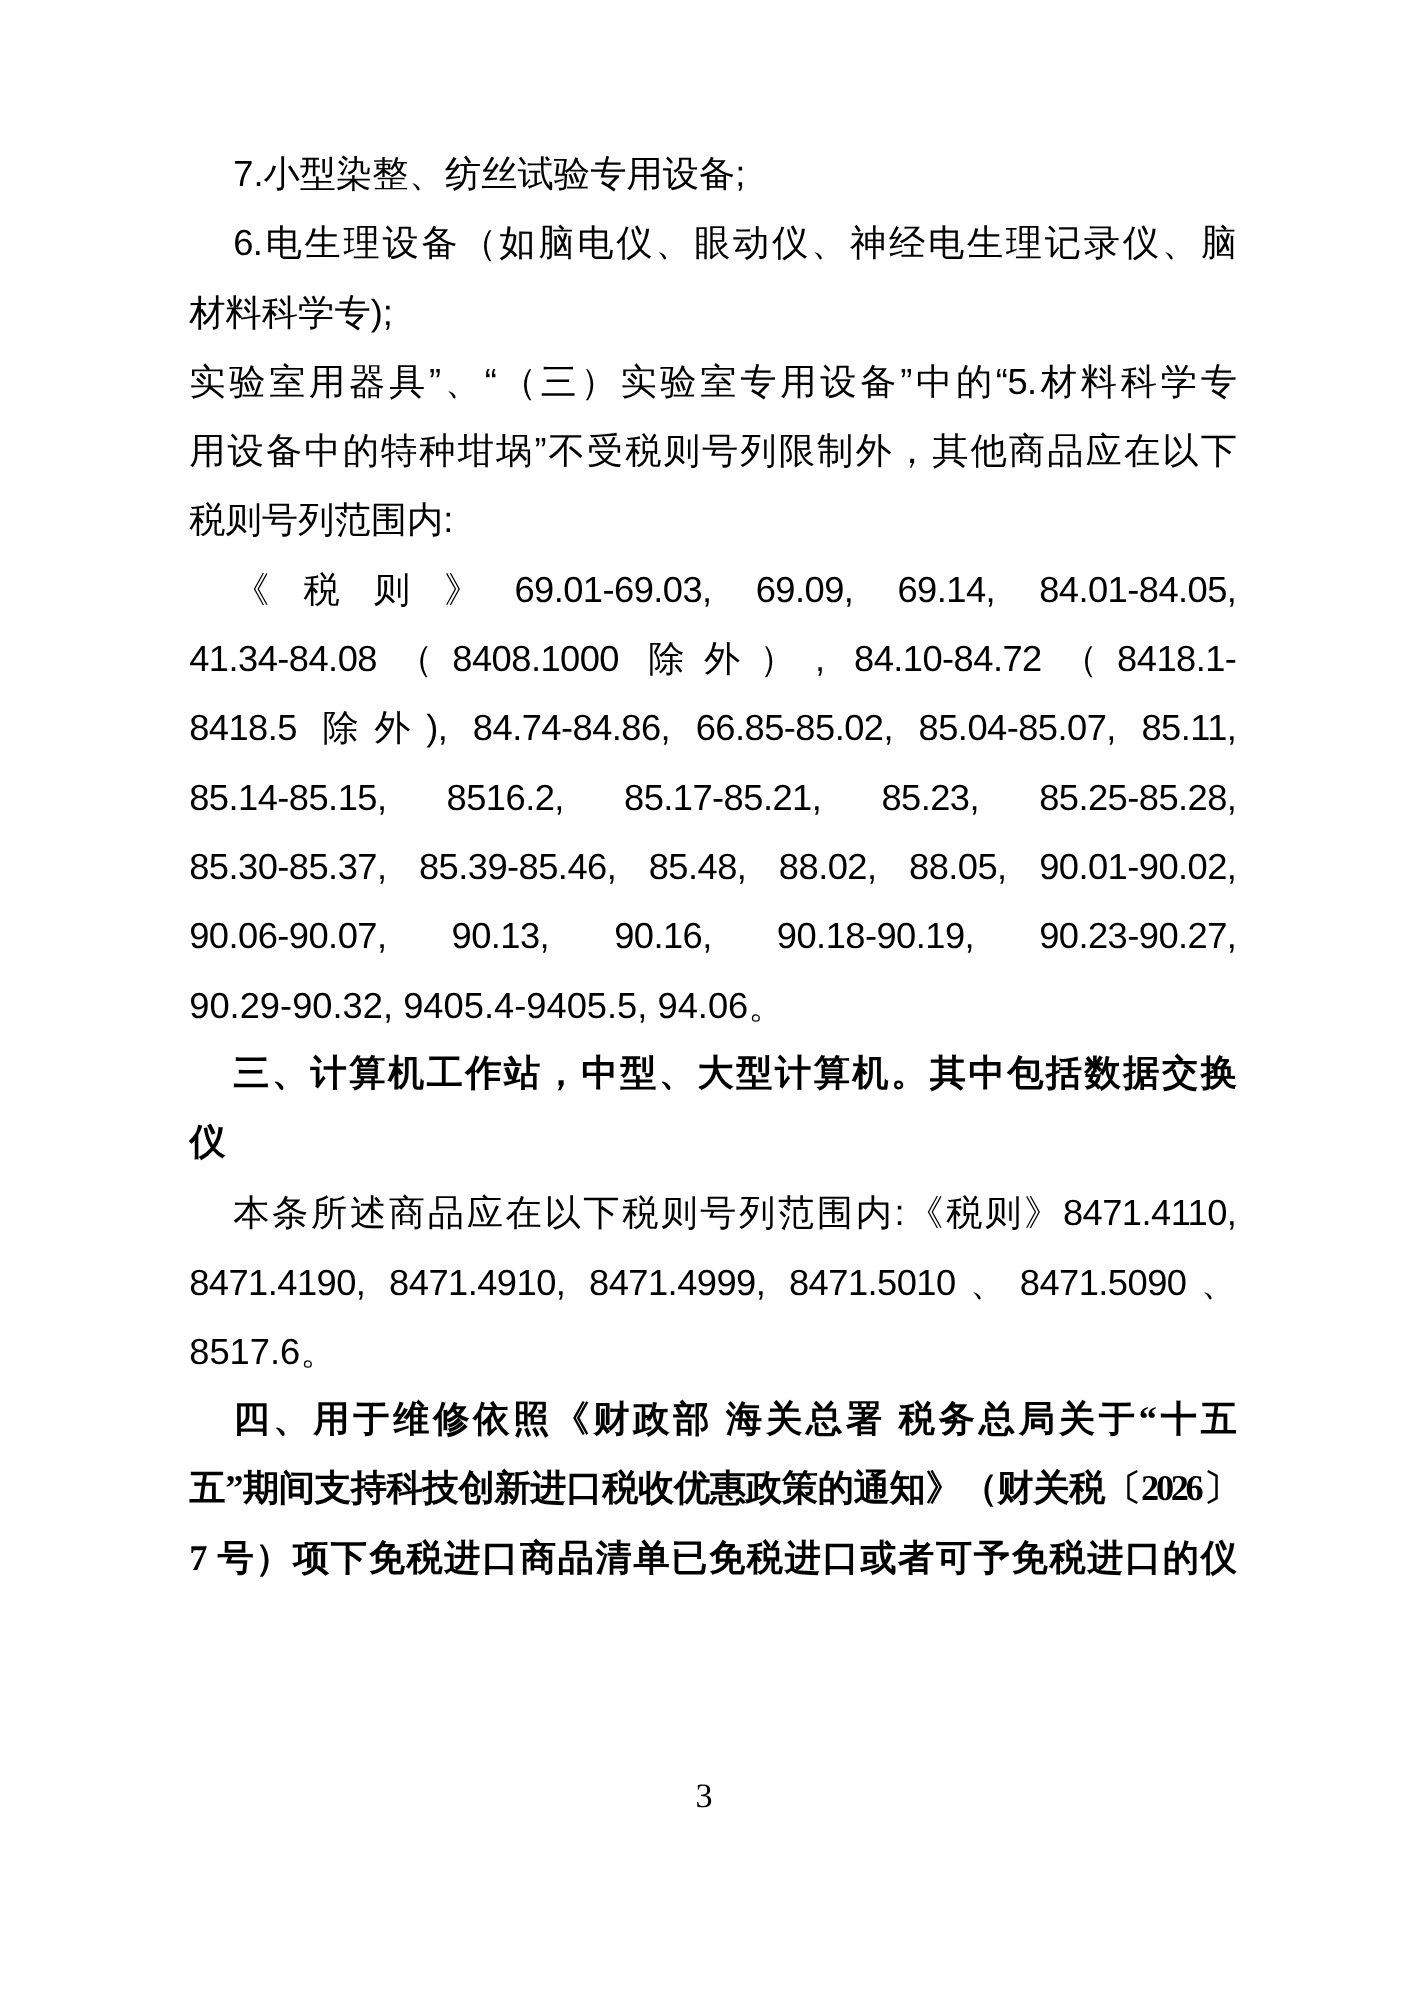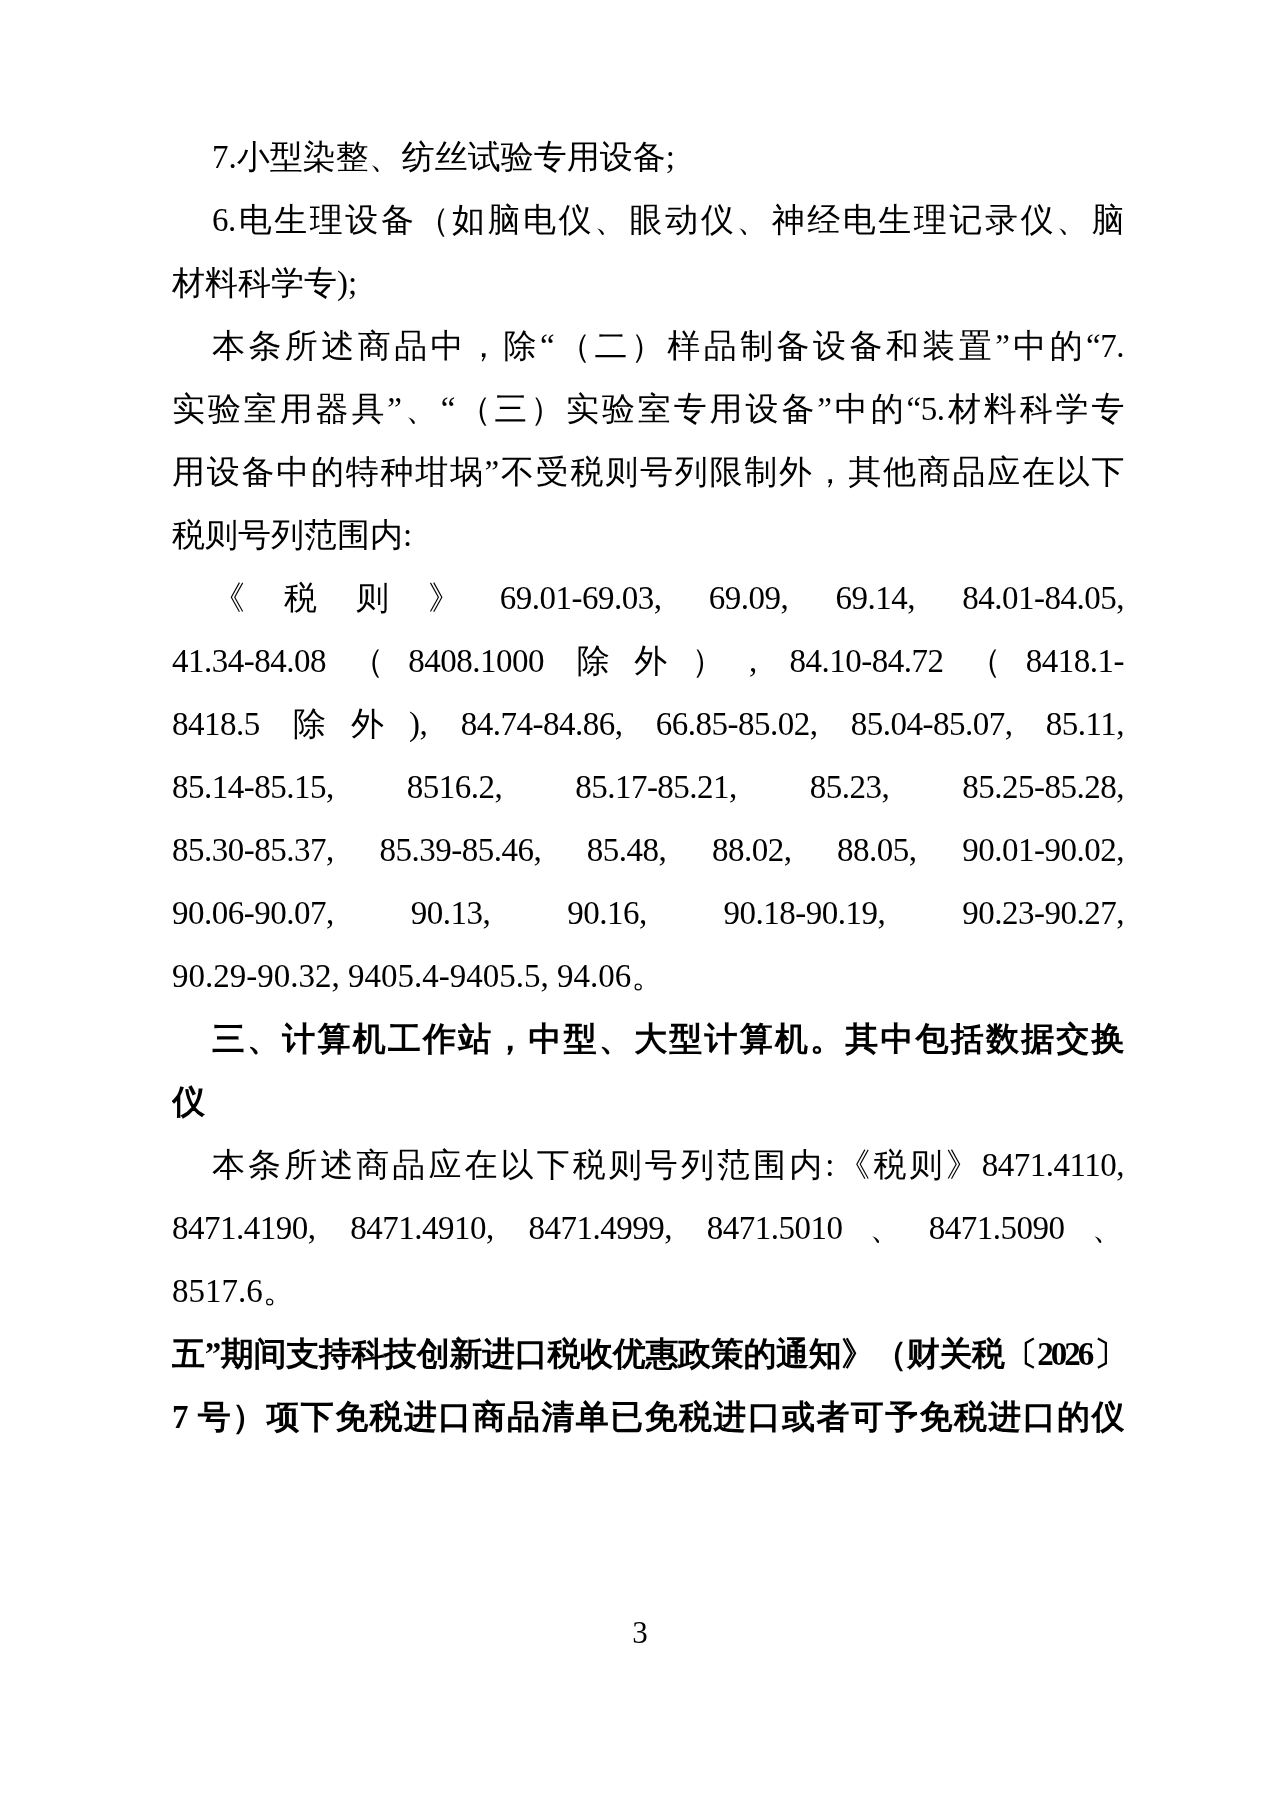--- a/index.html
+++ b/index.html
@@ -14,21 +14,21 @@
   .content {
     position:absolute;
     left:172px; top:126px;
     width:952px;
   }
   .para { margin:0; padding:0; }
   .line {
     height:63px;
     line-height:63px;
     font-size:33px;
-    font-family:Liberation Serif, serif;
+    font-family:Liberation Sans, sans-serif;
     color:#000000;
     text-align:justify;
     text-align-last:justify;
     overflow:hidden;
     word-break:break-all;
     letter-spacing:-0.5px;
     white-space:pre-wrap;
   }
   .p-heading .line {
     font-family:Liberation Serif, serif;
@@ -60,21 +60,20 @@
       <div class="line indent last">7.小型染整、纺丝试验专用设备;</div>
     </div>
 
     <div class="para p-body">
       <div class="line indent">6.电生理设备（如脑电仪、眼动仪、神经电生理记录仪、脑</div>
       <div class="line last">材料科学专);</div>
     </div>
 
 
     <div class="para p-body">
-      <div class="line indent">本条所述商品中，除“（二）样品制备设备和装置”中的“7.</div>
       <div class="line">实验室用器具”、“（三）实验室专用设备”中的“5.材料科学专</div>
       <div class="line">用设备中的特种坩埚”不受税则号列限制外，其他商品应在以下</div>
       <div class="line last">税则号列范围内:</div>
     </div>
 
     <div class="para p-body">
       <div class="line indent">《税则》69.01-69.03, 69.09, 69.14, 84.01-84.05,</div>
       <div class="line">41.34-84.08（8408.1000 除外）, 84.10-84.72（8418.1-</div>
       <div class="line">8418.5 除外), 84.74-84.86, 66.85-85.02, 85.04-85.07, 85.11,</div>
       <div class="line">85.14-85.15, 8516.2, 85.17-85.21, 85.23, 85.25-85.28,</div>
@@ -88,20 +87,21 @@
       <div class="line last">仪</div>
     </div>
 
     <div class="para p-body">
       <div class="line indent">本条所述商品应在以下税则号列范围内:《税则》8471.4110,</div>
       <div class="line">8471.4190, 8471.4910, 8471.4999, 8471.5010、8471.5090、</div>
       <div class="line last">8517.6。</div>
     </div>
 
     <div class="para p-heading">
+      <div class="line indent">四、用于维修依照《财政部 海关总署 税务总局关于“十五</div>
       <div class="line compress">五”期间支持科技创新进口税收优惠政策的通知》（财关税〔2026〕</div>
       <div class="line">7 号）项下免税进口商品清单已免税进口或者可予免税进口的仪</div>
     </div>
 
   </div>
 
   <div class="footer">
     <span class="page-num">3</span>
   </div>
 </div>

